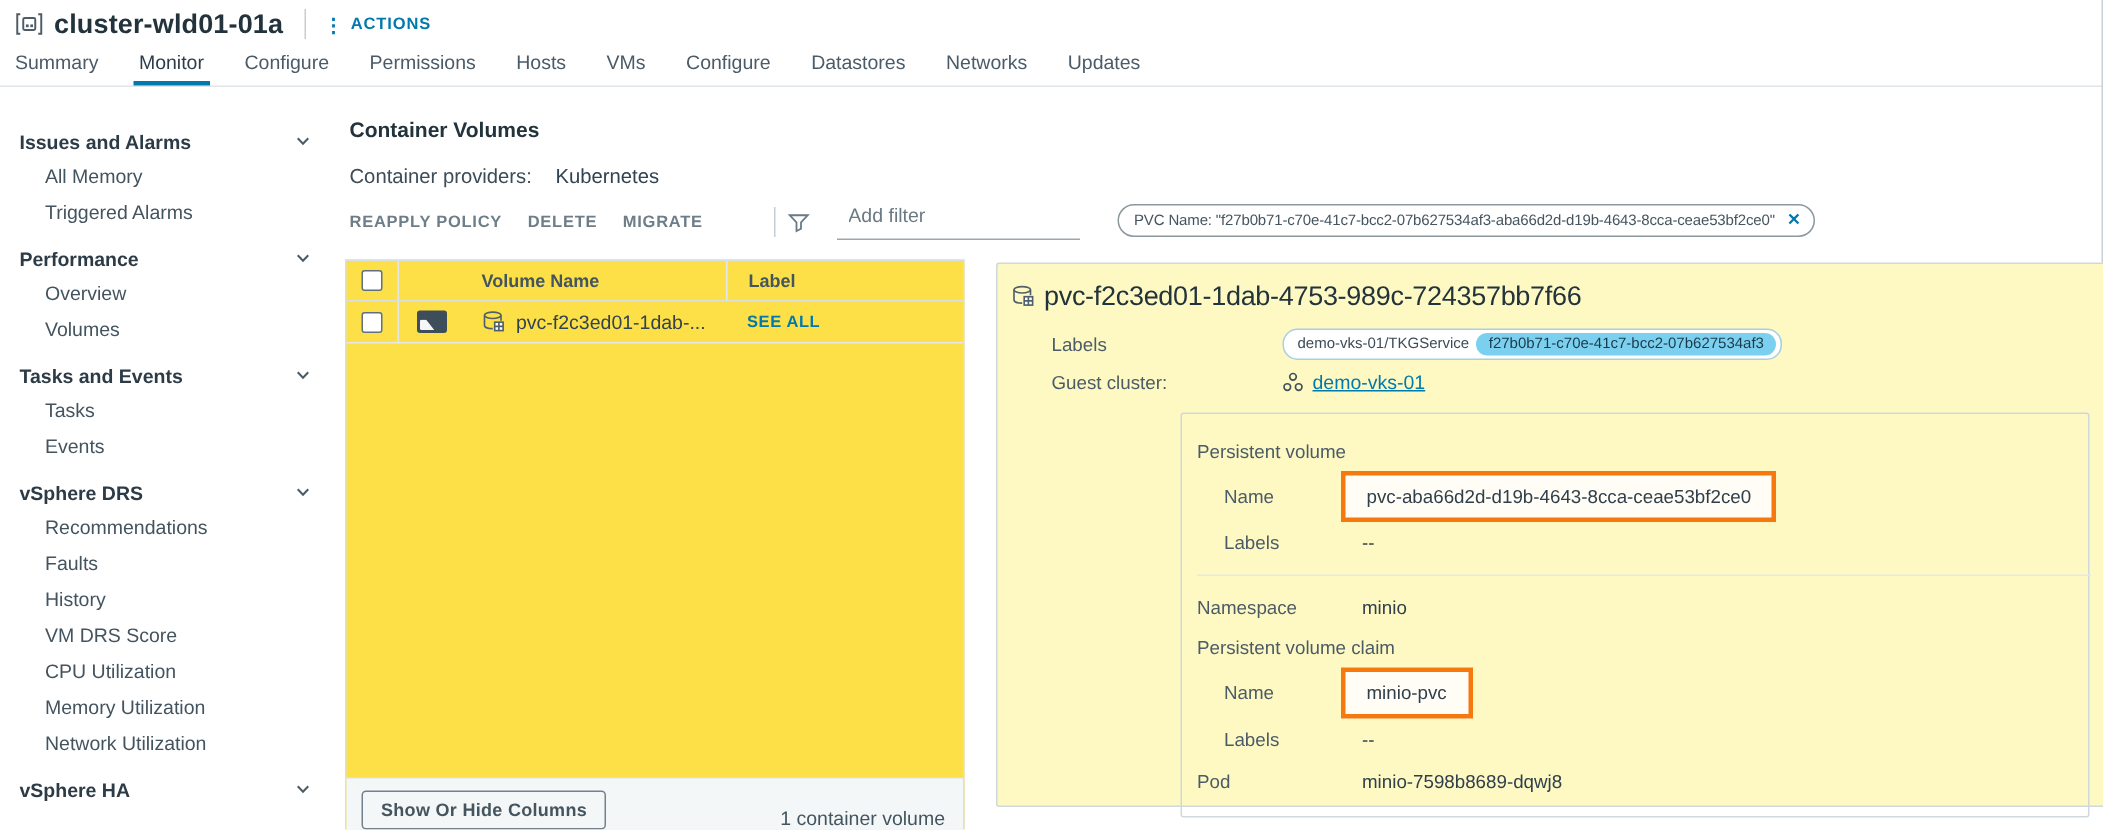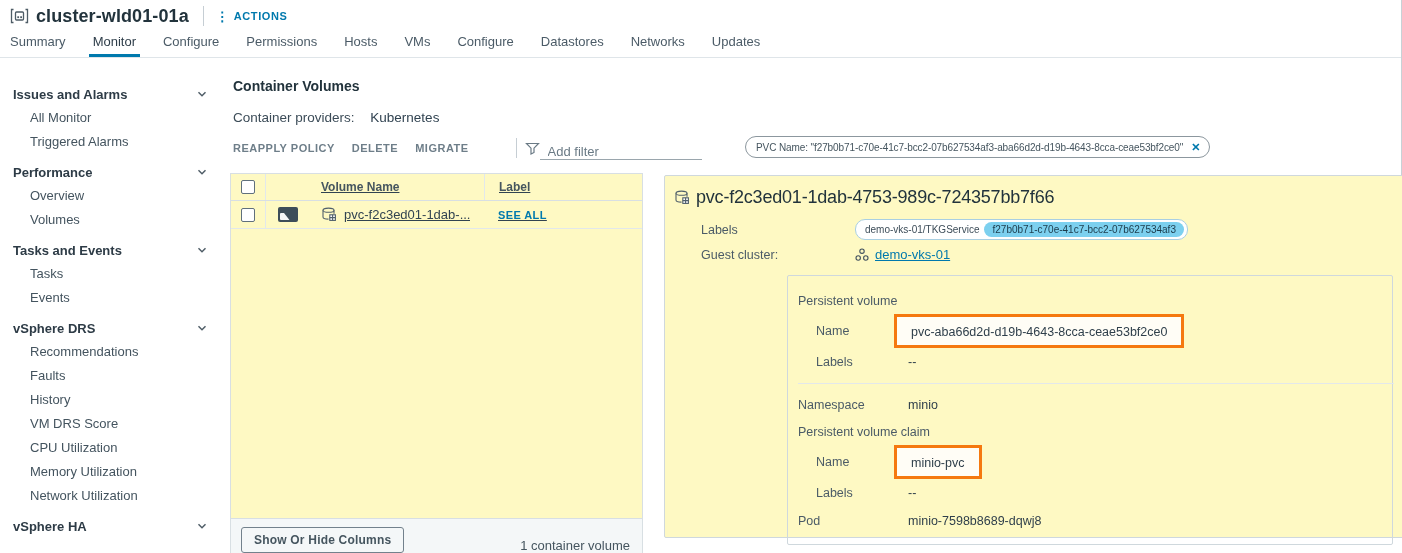--- a/index.html
+++ b/index.html
@@ -31,33 +31,33 @@
   .chev svg { display:block; }
 
   
   .main-title { position:absolute; left:233px; top:78px; font-size:14px; font-weight:600; color:#22333c; }
   .providers { position:absolute; left:233px; top:110px; font-size:13.5px; color:#3c4c58; }
   .providers .prov-val { margin-left:12px; color:#314351; }
 
   .toolbar { position:absolute; left:233px; top:136px; height:24px; display:flex; align-items:center; }
   .tb-action { font-size:11px; font-weight:600; letter-spacing:.5px; color:#6e7e89; margin-right:17px; cursor:pointer; white-space:nowrap; }
   .tb-divider { width:1px; height:20px; background:#c6ced4; margin:0 8px 0 30px; }
-  .filter-wrap { display:flex; align-items:flex-end; border-bottom:1px solid #9aa6ad; height:24px; width:162px; margin-left:0; }
+  .filter-wrap { display:flex; align-items:flex-start; border-bottom:1px solid #9aa6ad; height:24px; width:162px; margin-left:18px; }
   .filter-wrap input { border:none; outline:none; font-size:13px; color:#4b5b67; width:120px; background:transparent;
     font-family:"Liberation Sans", sans-serif; margin-left:8px; }
   .filter-wrap input::placeholder { color:#6a7a85; opacity:1; }
 
   .filter-chip { position:absolute; left:745px; top:136px; height:22px; border:1px solid #8c979e; border-radius:11px;
     display:flex; align-items:center; padding:0 9px 0 10px; background:#fff; }
   .filter-chip .chip-text { font-size:10px; color:#45555f; white-space:nowrap; letter-spacing:-0.1px; }
   .chip-x { color:#0079ad; font-size:11px; font-weight:bold; margin-left:8px; cursor:pointer; line-height:1; }
 
   
   .table-pane { position:absolute; left:230px; top:173px; width:413px; bottom:0;
-    border:1px solid #d8dfe3; border-bottom:none; background:#fef9c3;text-decoration:underline; }
+    border:1px solid #d8dfe3; border-bottom:none; background:#fde047; }
   .tbl-header { display:flex; align-items:center; height:27px; border-bottom:1px solid #d8dfe3; }
   .tbl-row { display:flex; align-items:center; height:28px; border-bottom:1px solid #e2e8eb; }
   .cell-check { width:34px; display:flex; justify-content:center; align-items:center; align-self:stretch; }
   .cell-spacer { width:44px; align-self:stretch; border-left:1px solid #e2e8eb; display:flex; align-items:center; justify-content:center; }
   .cell-name { flex:1; font-size:12px; font-weight:600; color:#45555f; padding-left:12px; display:flex; align-items:center; overflow:hidden; }
   .cell-label { width:158px; font-size:12px; font-weight:600; color:#45555f; padding-left:14px; align-self:stretch; display:flex; align-items:center; border-left:1px solid #e2e8eb; }
   .tbl-row .cell-name { font-weight:normal; font-size:13px; color:#314351; white-space:nowrap; }
   .tbl-row .cell-label { border-left:none; }
   .see-all { color:#0079ad; font-size:11px; font-weight:600; letter-spacing:.4px; cursor:pointer; }
   .checkbox { width:14px; height:14px; border:1px solid #60707c; border-radius:2px; background:#fff; cursor:pointer; }
@@ -138,21 +138,21 @@
 
 <div class="sidebar">
   <div class="nav-section">
     <span class="lbl">Issues and Alarms</span>
     <span class="chev icon">
         <svg width="12" height="12" viewBox="0 0 12 12" fill="none" stroke="#4e5c66" stroke-width="1.4">
           <polyline points="2.5,4.2 6,7.8 9.5,4.2"></polyline>
         </svg>
       </span>
   </div>
-  <div class="nav-item">All Monitor</div>
+  <div class="nav-item">All Memory</div>
   <div class="nav-item">Triggered Alarms</div>
 
   <div class="nav-section">
     <span class="lbl">Performance</span>
     <span class="chev icon">
         <svg width="12" height="12" viewBox="0 0 12 12" fill="none" stroke="#4e5c66" stroke-width="1.4">
           <polyline points="2.5,4.2 6,7.8 9.5,4.2"></polyline>
         </svg>
       </span>
   </div>

